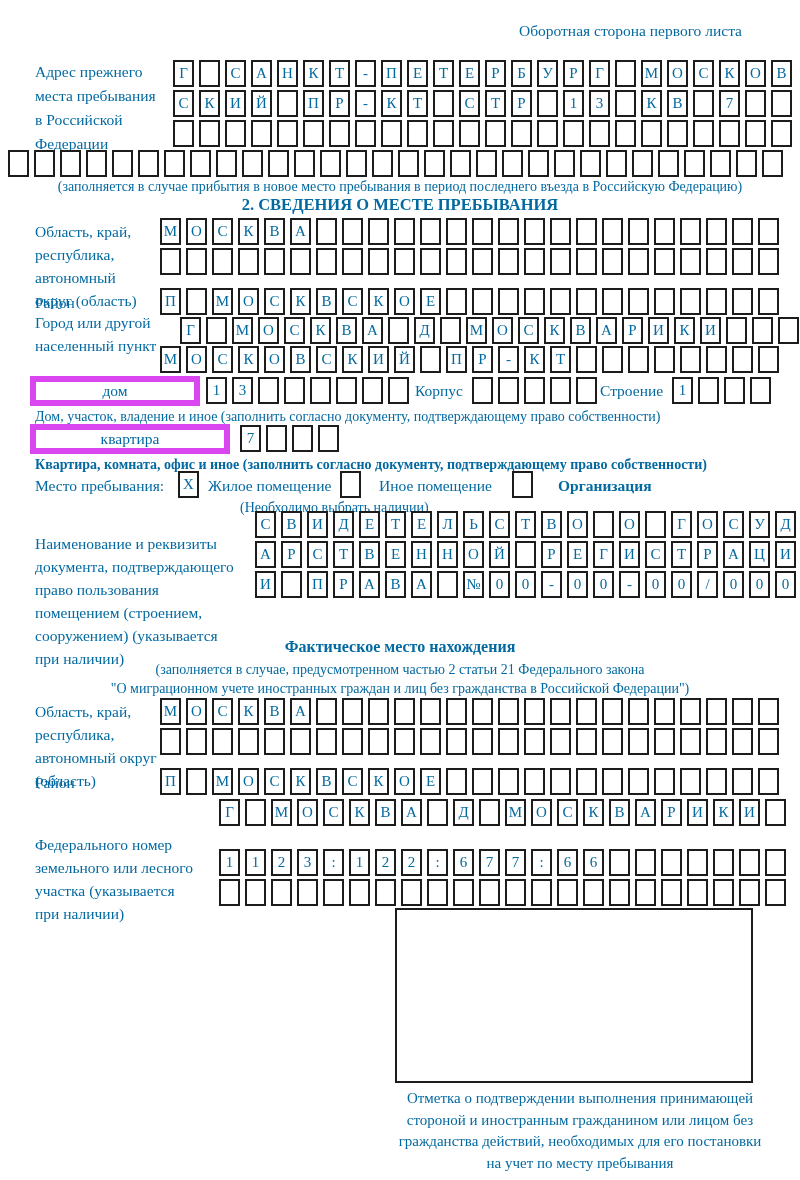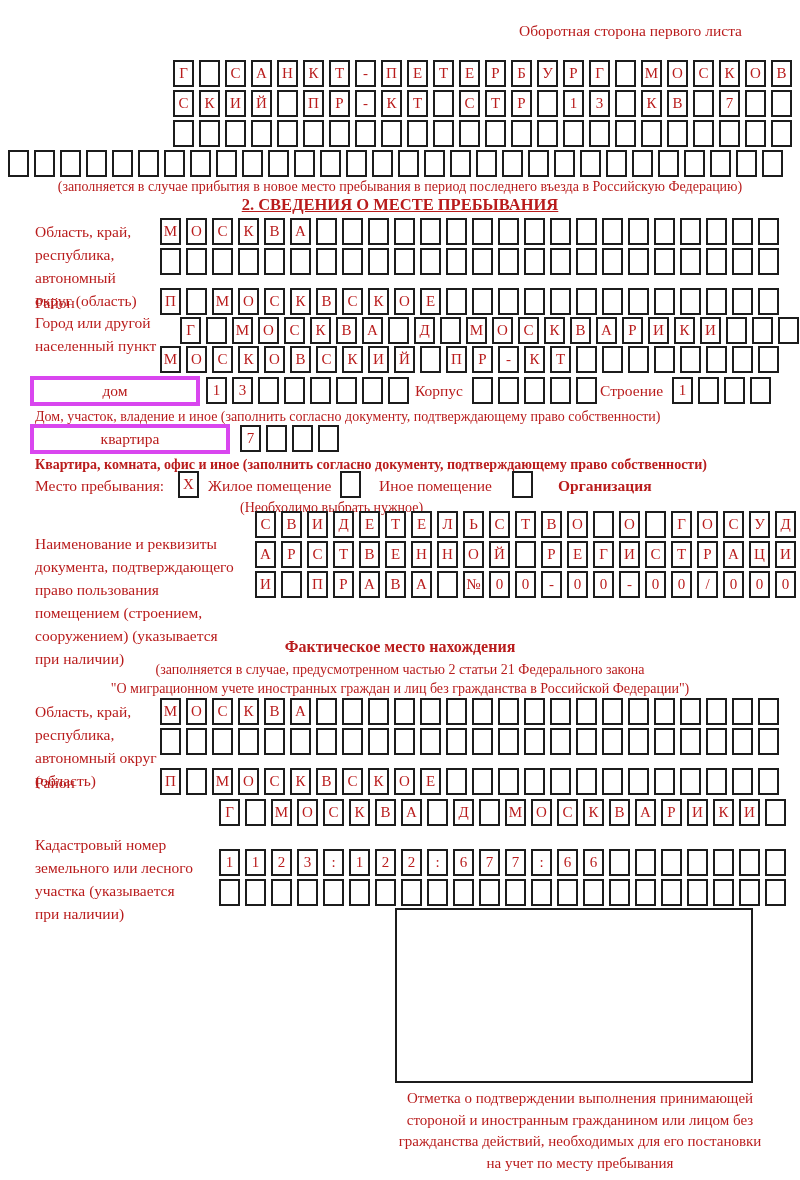--- a/index.html
+++ b/index.html
@@ -1,47 +1,51 @@
 <!DOCTYPE html>
 <html><head>
 <meta charset="utf-8">
 <style>
   html,body { margin:0; padding:0; background:#ffffff; }
   .page {
     position:relative; width:800px; height:1180px; background:#fff;
-    font-family:"Liberation Serif", serif; color:#b91c1c; overflow:hidden;
+    font-family:"Liberation Serif", serif; color:#0369a1; overflow:hidden;
   }
   .abs { position:absolute; }
   .lbl { font-size:15.5px; line-height:24px; white-space:pre-line; }
   .lbl-tight { font-size:15.5px; line-height:23px; white-space:pre-line; }
   .note { font-size:14px; white-space:pre-line; }
   .center { text-align:center; }
   .bold { font-weight:bold; }
   .boxrow { display:flex; gap:5px; }
   .boxcol { display:flex; flex-direction:column; gap:3px; }
   .cell {
     box-sizing:border-box; flex:0 0 auto; width:21px; height:27px;
     border:2px solid #1c1c1c; display:flex; align-items:center; justify-content:center;
     font-size:15px; font-family:"Liberation Serif", serif; background:#fff;
   }
   .widebox {
-    box-sizing:border-box; border:4px solid #d946ef; height:30px;
+    box-sizing:border-box; border:6px solid #d946ef; height:30px;
     display:flex; align-items:center; justify-content:center; font-size:15.5px; background:#fff;
   }
   .stamp-box { box-sizing:border-box; border:2px solid #1c1c1c; background:#fff; }
   .side-note { font-size:15.5px; }
-  .sec-title { font-size:16.5px; font-weight:bold;text-decoration:underline; }
+  .sec-title { font-size:16.5px; font-weight:bold; }
 </style>
 </head>
 <body>
 
 <div class="page">
 
   <div class="abs side-note" style="top:22px; right:58px;">Оборотная сторона первого листа</div>
 
+  <div class="abs lbl" style="left:35px; top:60px;">Адрес прежнего
+места пребывания
+в Российской
+Федерации</div>
 
   <div class="abs boxcol" style="left:173px; top:60px;">
     <div class="boxrow">
         <div class="cell">Г</div>
         <div class="cell"></div>
         <div class="cell">С</div>
         <div class="cell">А</div>
         <div class="cell">Н</div>
         <div class="cell">К</div>
         <div class="cell">Т</div>
@@ -334,21 +338,21 @@
     </div>
   <div class="abs note" style="left:35px; top:457px;font-weight:bold;">Квартира, комната, офис и иное (заполнить согласно документу, подтверждающему право собственности)</div>
 
   <div class="abs lbl" style="left:35px; top:474px;">Место пребывания:</div>
   <div class="abs cell" style="left:178px; top:471px;">X</div>
   <div class="abs lbl" style="left:208px; top:474px;">Жилое помещение</div>
   <div class="abs cell" style="left:340px; top:471px;"></div>
   <div class="abs lbl" style="left:379px; top:474px;">Иное помещение</div>
   <div class="abs cell" style="left:512px; top:471px;"></div>
   <div class="abs lbl" style="left:558px; top:474px;font-weight:bold;">Организация</div>
-  <div class="abs note" style="left:240px; top:500px;">(Необходимо выбрать нужное)</div>
+  <div class="abs note" style="left:240px; top:500px;">(Необходимо выбрать наличии)</div>
 
   <div class="abs lbl-tight" style="left:35px; top:512px;margin-top:20px;">Наименование и реквизиты
 документа, подтверждающего
 право пользования
 помещением (строением,
 сооружением) (указывается
 при наличии)</div>
   <div class="abs boxcol" style="left:255px; top:511px;">
     <div class="boxrow">
         <div class="cell">С</div>
@@ -530,21 +534,21 @@
       <div class="cell">К</div>
       <div class="cell">В</div>
       <div class="cell">А</div>
       <div class="cell">Р</div>
       <div class="cell">И</div>
       <div class="cell">К</div>
       <div class="cell">И</div>
       <div class="cell"></div>
     </div>
 
-  <div class="abs lbl-tight" style="left:35px; top:833px;">Кадастровый номер
+  <div class="abs lbl-tight" style="left:35px; top:833px;">Федерального номер
 земельного или лесного
 участка (указывается
 при наличии)</div>
   <div class="abs boxcol" style="left:219px; top:849px;">
     <div class="boxrow">
         <div class="cell">1</div>
         <div class="cell">1</div>
         <div class="cell">2</div>
         <div class="cell">3</div>
         <div class="cell">:</div>

